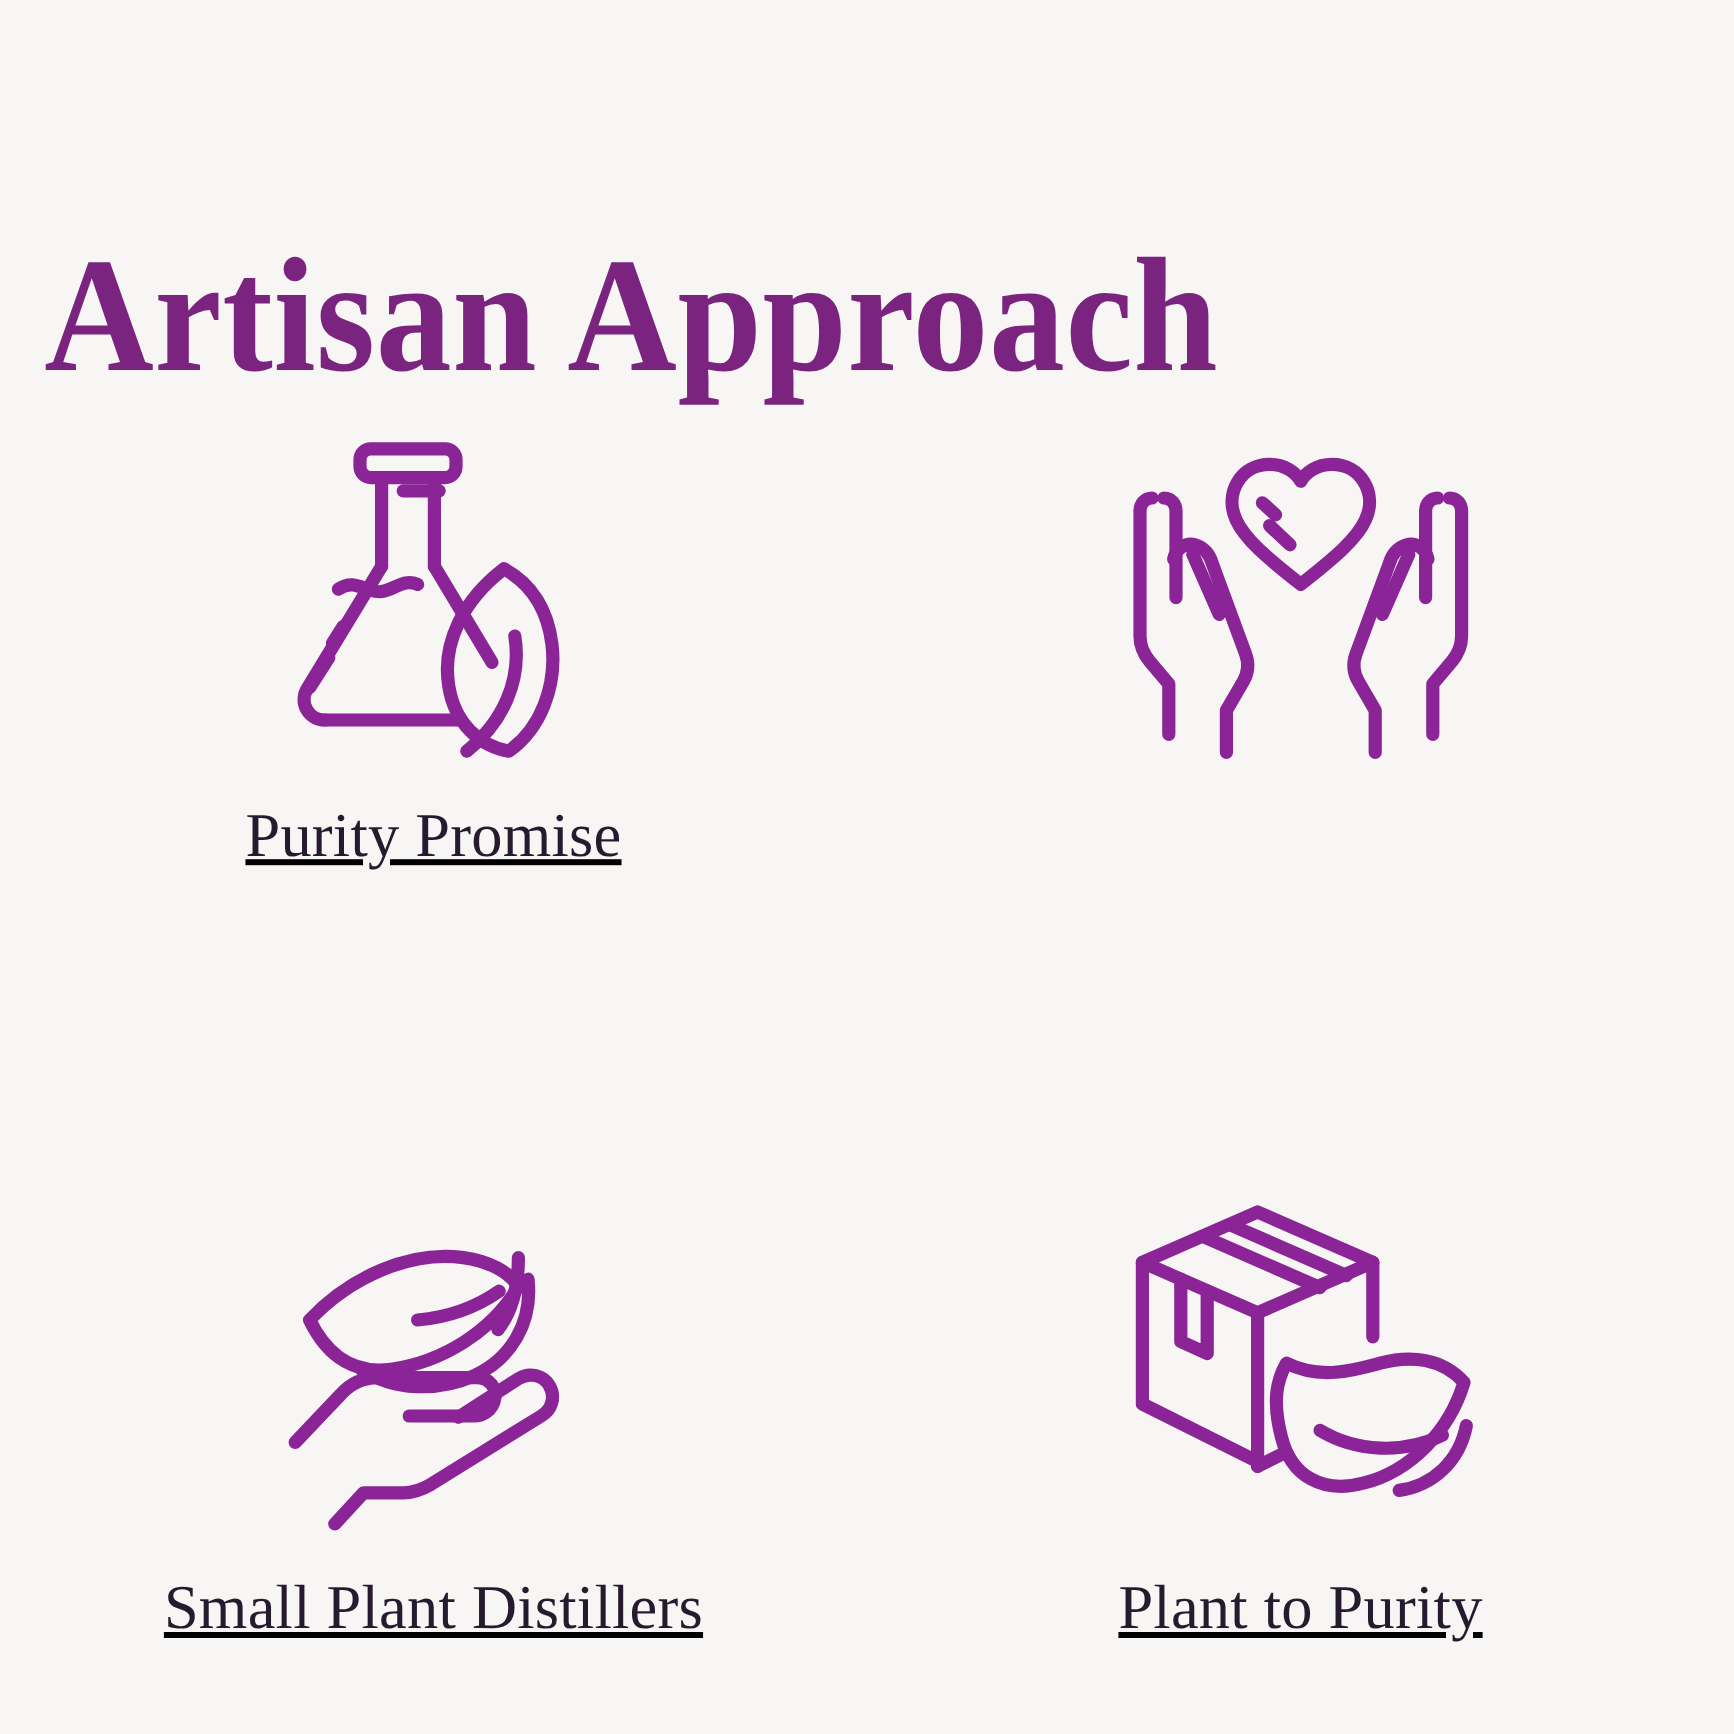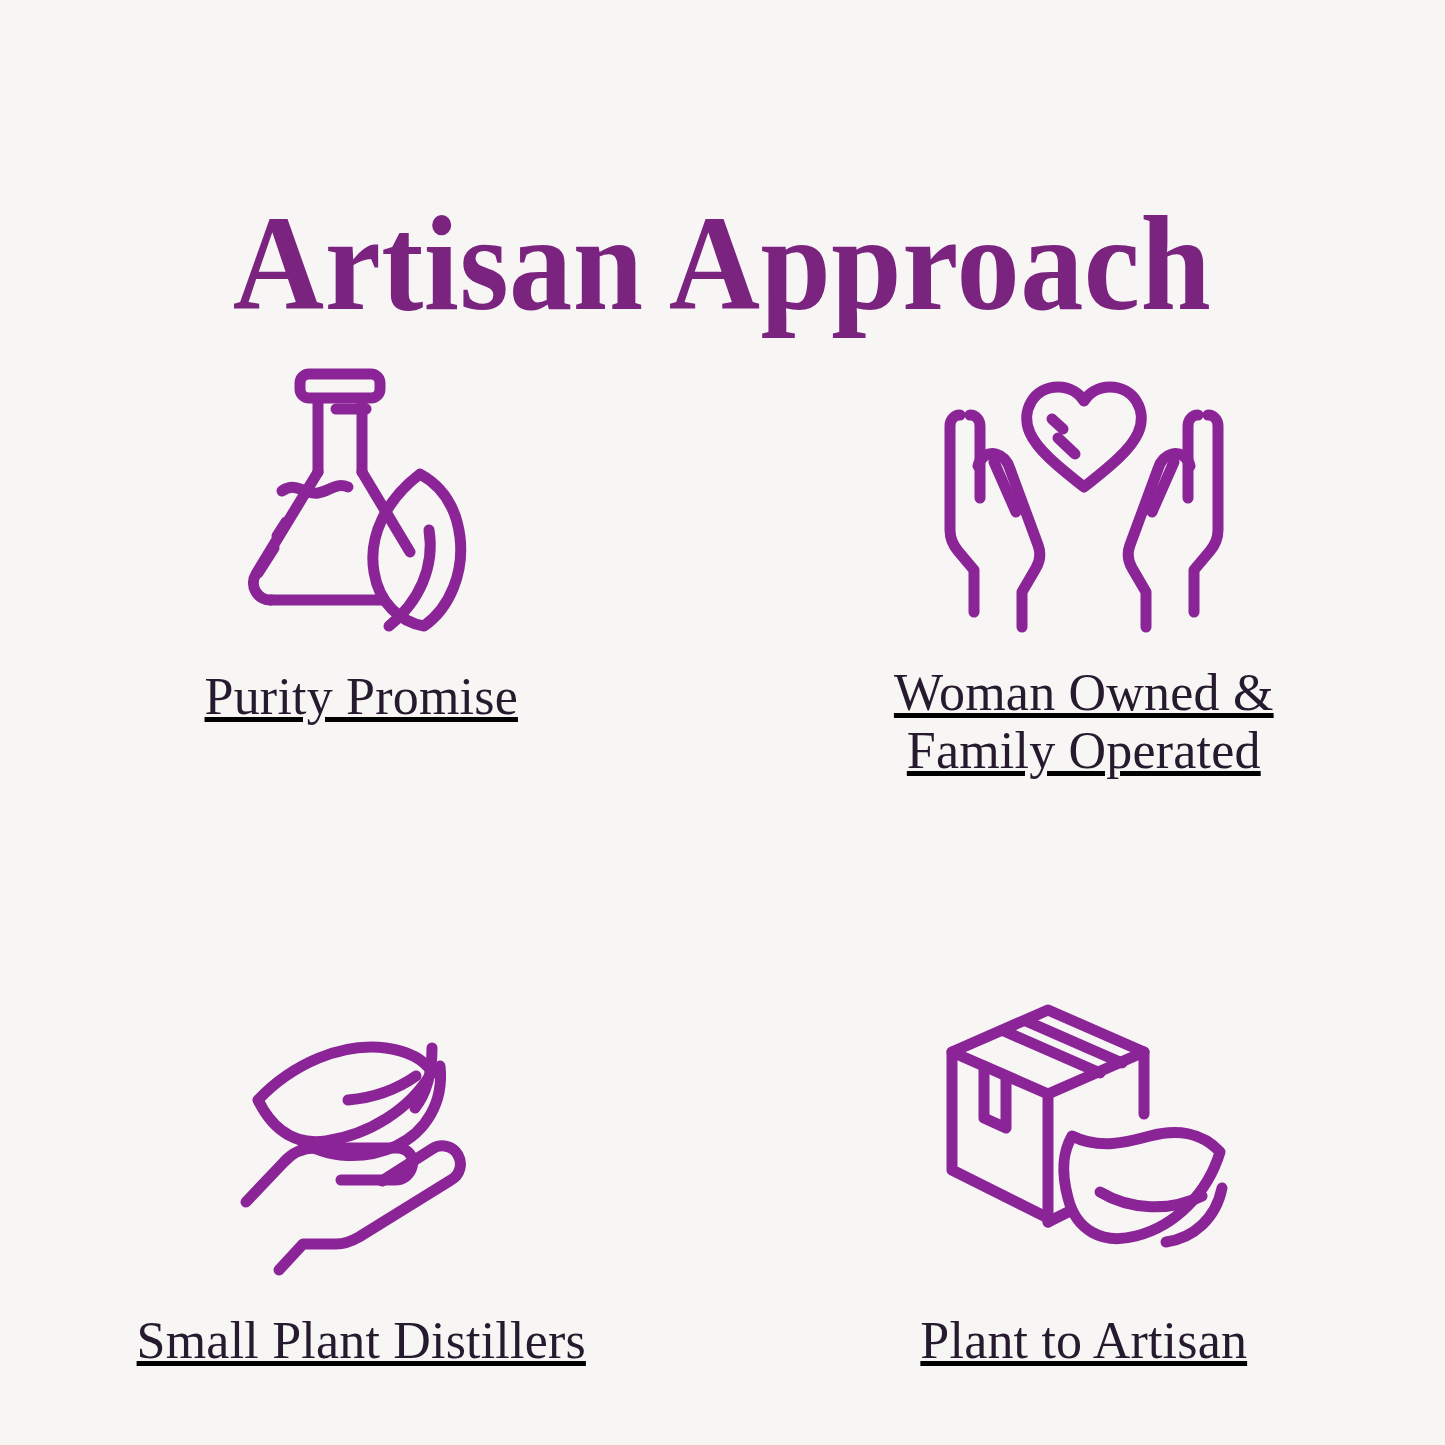--- a/index.html
+++ b/index.html
@@ -20,21 +20,20 @@
     background: #f7f6f5;
     box-sizing: border-box;
   }
 
   
   .title-wrap {
     position: absolute;
     top: 104px;
     left: 0;
     width: 1445px;
-    text-align: center;
   }
   .title {
     display: inline-block;
     color: #7a2480;
     font-family: "Liberation Serif", "DejaVu Serif", serif;
     font-weight: 700;
     font-size: 136px;
     line-height: 1.0;
     letter-spacing: 0.5px;
     transform: scaleX(0.93);
@@ -148,22 +147,20 @@
           <path d="M44 104 c2 -9 10 -14 18 -12 c7 2 12 8 14 15 l28 76 c3 8 2 16 -2 23 l-14 24 v35"></path>
 
           <path d="M60 100 l22 50"></path>
 
           <path d="M274 53 c6 0 10 5 10 11 v104 c0 8 -3 15 -8 21 l-16 19 v42"></path>
           <path d="M264 53 c-6 0 -10 5 -10 11 v72"></path>
           <path d="M256 104 c-2 -9 -10 -14 -18 -12 c-7 2 -12 8 -14 15 l-28 76 c-3 8 -2 16 2 23 l14 24 v35"></path>
           <path d="M240 100 l-22 50"></path>
         </svg>
       </div>
-      <div class="caption two-line">Woman Owned &amp;
-Family Operated</div>
     </div>
 
     <div class="cell cell-r1 cell-2">
       <div class="icon-box small">
         <svg width="250" height="260" viewBox="0 0 250 260" fill="none" stroke="#8b2497" stroke-width="11" stroke-linecap="round" stroke-linejoin="round">
 
           <path d="M22 104 c34 -36 84 -58 128 -52 c22 3 38 12 46 24 c-22 38 -64 63 -106 69 c-28 4 -52 -8 -68 -41 z"></path>
 
           <path d="M196 52 c0 26 -6 46 -17 60"></path>
 
@@ -198,17 +195,17 @@
 
           <path d="M50 70 v52 l22 10 v-52"></path>
 
           <path d="M138 140 c28 14 56 6 78 0 c26 -7 52 -4 70 16 c-12 40 -44 74 -84 84 c-34 9 -60 -6 -68 -38 c-8 -30 -4 -48 4 -62 z"></path>
 
           <path d="M166 196 c30 18 70 20 102 4"></path>
 
           <path d="M288 192 c-6 30 -28 50 -56 54"></path>
         </svg>
       </div>
-      <div class="caption">Plant to Artisan</div>
+      <div class="caption">Plant to Purity</div>
     </div>
 
   </div>
 </div>
 
 </body></html>

